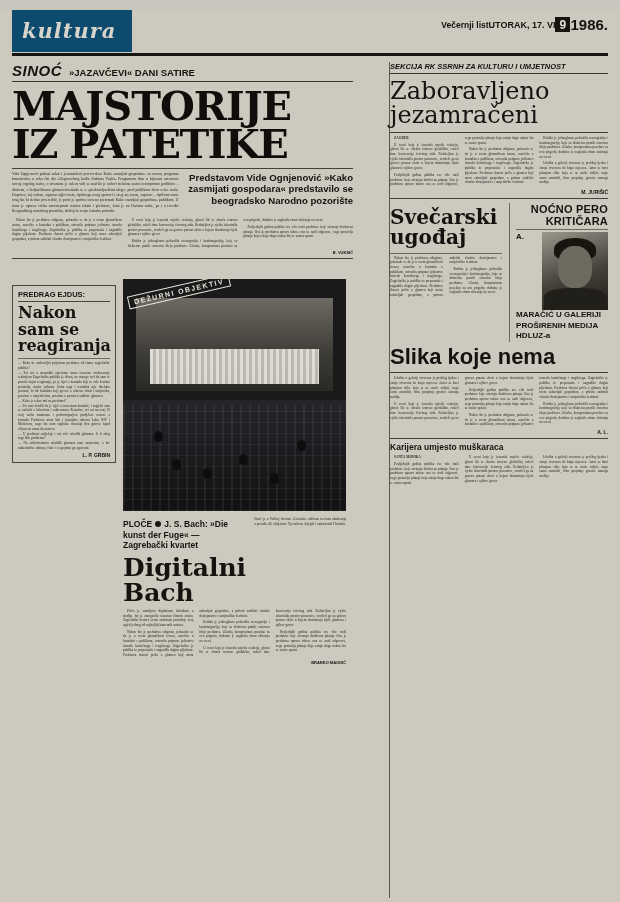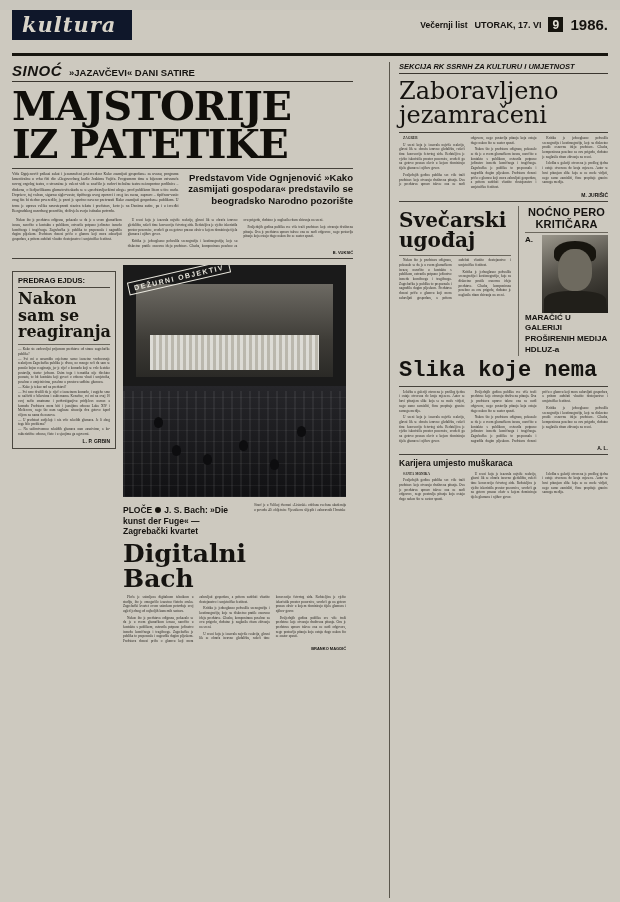--- a/index.html
+++ b/index.html
@@ -22,38 +22,37 @@
   
   .masthead {
     position: relative;
     height: 46px;
     margin: 10px 12px 0 12px;
     border-bottom: 3px solid #17150f;
     display: flex;
     align-items: flex-start;
   }
   .logo-box {
-    background: #0f172a;
+    background: #0c4a6e;
     color: #d8d4c9;
     font-family: "DejaVu Serif", serif;
     font-style: italic;
     font-weight: bold;
     font-size: 21px;
     letter-spacing: 1px;
     padding: 4px 16px 5px 10px;
     line-height: 1;
-    height: 30px;
+    height: 42px;
     display: flex;
     align-items: center;
   }
   .masthead-right {
     margin-left: auto;
     display: flex;
     align-items: center;
-    gap: 7px;
     font-family: "Liberation Sans", sans-serif;
     font-size: 8px;
     font-weight: bold;
     padding-top: 6px;
   }
   .masthead-right .vl { font-size: 8.5px; }
   .masthead-right .dt { font-size: 9px; }
   .pagenum {
     background: #17150f;
     color: #e2dfd5;
@@ -69,21 +68,20 @@
   .content {
     display: flex;
     margin: 6px 12px 0 12px;
     height: 836px;
     gap: 28px;
   }
   .col-left { width: 360px; padding-right: 8px; }
   .col-right {
     width: 236px;
     border-left: 1px solid #5a564c;
-    padding-left: 9px;
   }
   .rule { border-bottom: 1px solid #45413a; margin: 3px 0; }
   .rule-thin { border-bottom: 1px solid #6b675d; margin: 2px 0; }
 
   .sinoc-row {
     display: flex; align-items: baseline; gap: 7px;
     border-bottom: 1px solid #3a362f;
     padding-bottom: 2px;
   }
   .sinoc {
@@ -161,21 +159,21 @@
   }
   .interview .title {
     font-family: "DejaVu Serif", serif;
     font-weight: bold;
     font-size: 16px;
     line-height: 1.02;
     color: #17150f;
     margin-bottom: 4px;
   }
 
-  .lower-left { display: flex; gap: 7px; margin-top: 6px; }
+  .lower-left { display: flex; gap: 7px; margin-top: 20px; }
 
   
   .photo {
     position: relative;
     background: #1a1a1a;
     width: 100%;
     height: 232px;
     overflow: hidden;
   }
   .photo .stage {
@@ -260,31 +258,31 @@
     font-weight: bold;
     font-size: 20px;
     line-height: 1.02;
     text-align: left;
     margin: 4px 0 5px 0;
   }
   .nocno {
     font-family: "Liberation Sans", sans-serif;
     font-size: 11px;
     font-weight: bold;
-    text-align: center;
+    text-align: right;
     letter-spacing: .2px;
   }
   .critic-name {
     font-family: "Liberation Sans", sans-serif;
     font-size: 8px;
     font-weight: bold;
     line-height: 1.35;
   }
   .slika {
-    font-family: Liberation Mono, monospace;
+    font-family: Liberation Sans, sans-serif;
     font-weight: bold;
     font-size: 22px;
     line-height: 1.0;
     margin: 4px 0 4px 0;
   }
   .portrait {
     width: 66px; height: 78px;
     background: linear-gradient(160deg,#9b978c 0%, #45423b 55%, #1e1c18 100%);
     position: relative;
     overflow: hidden;

